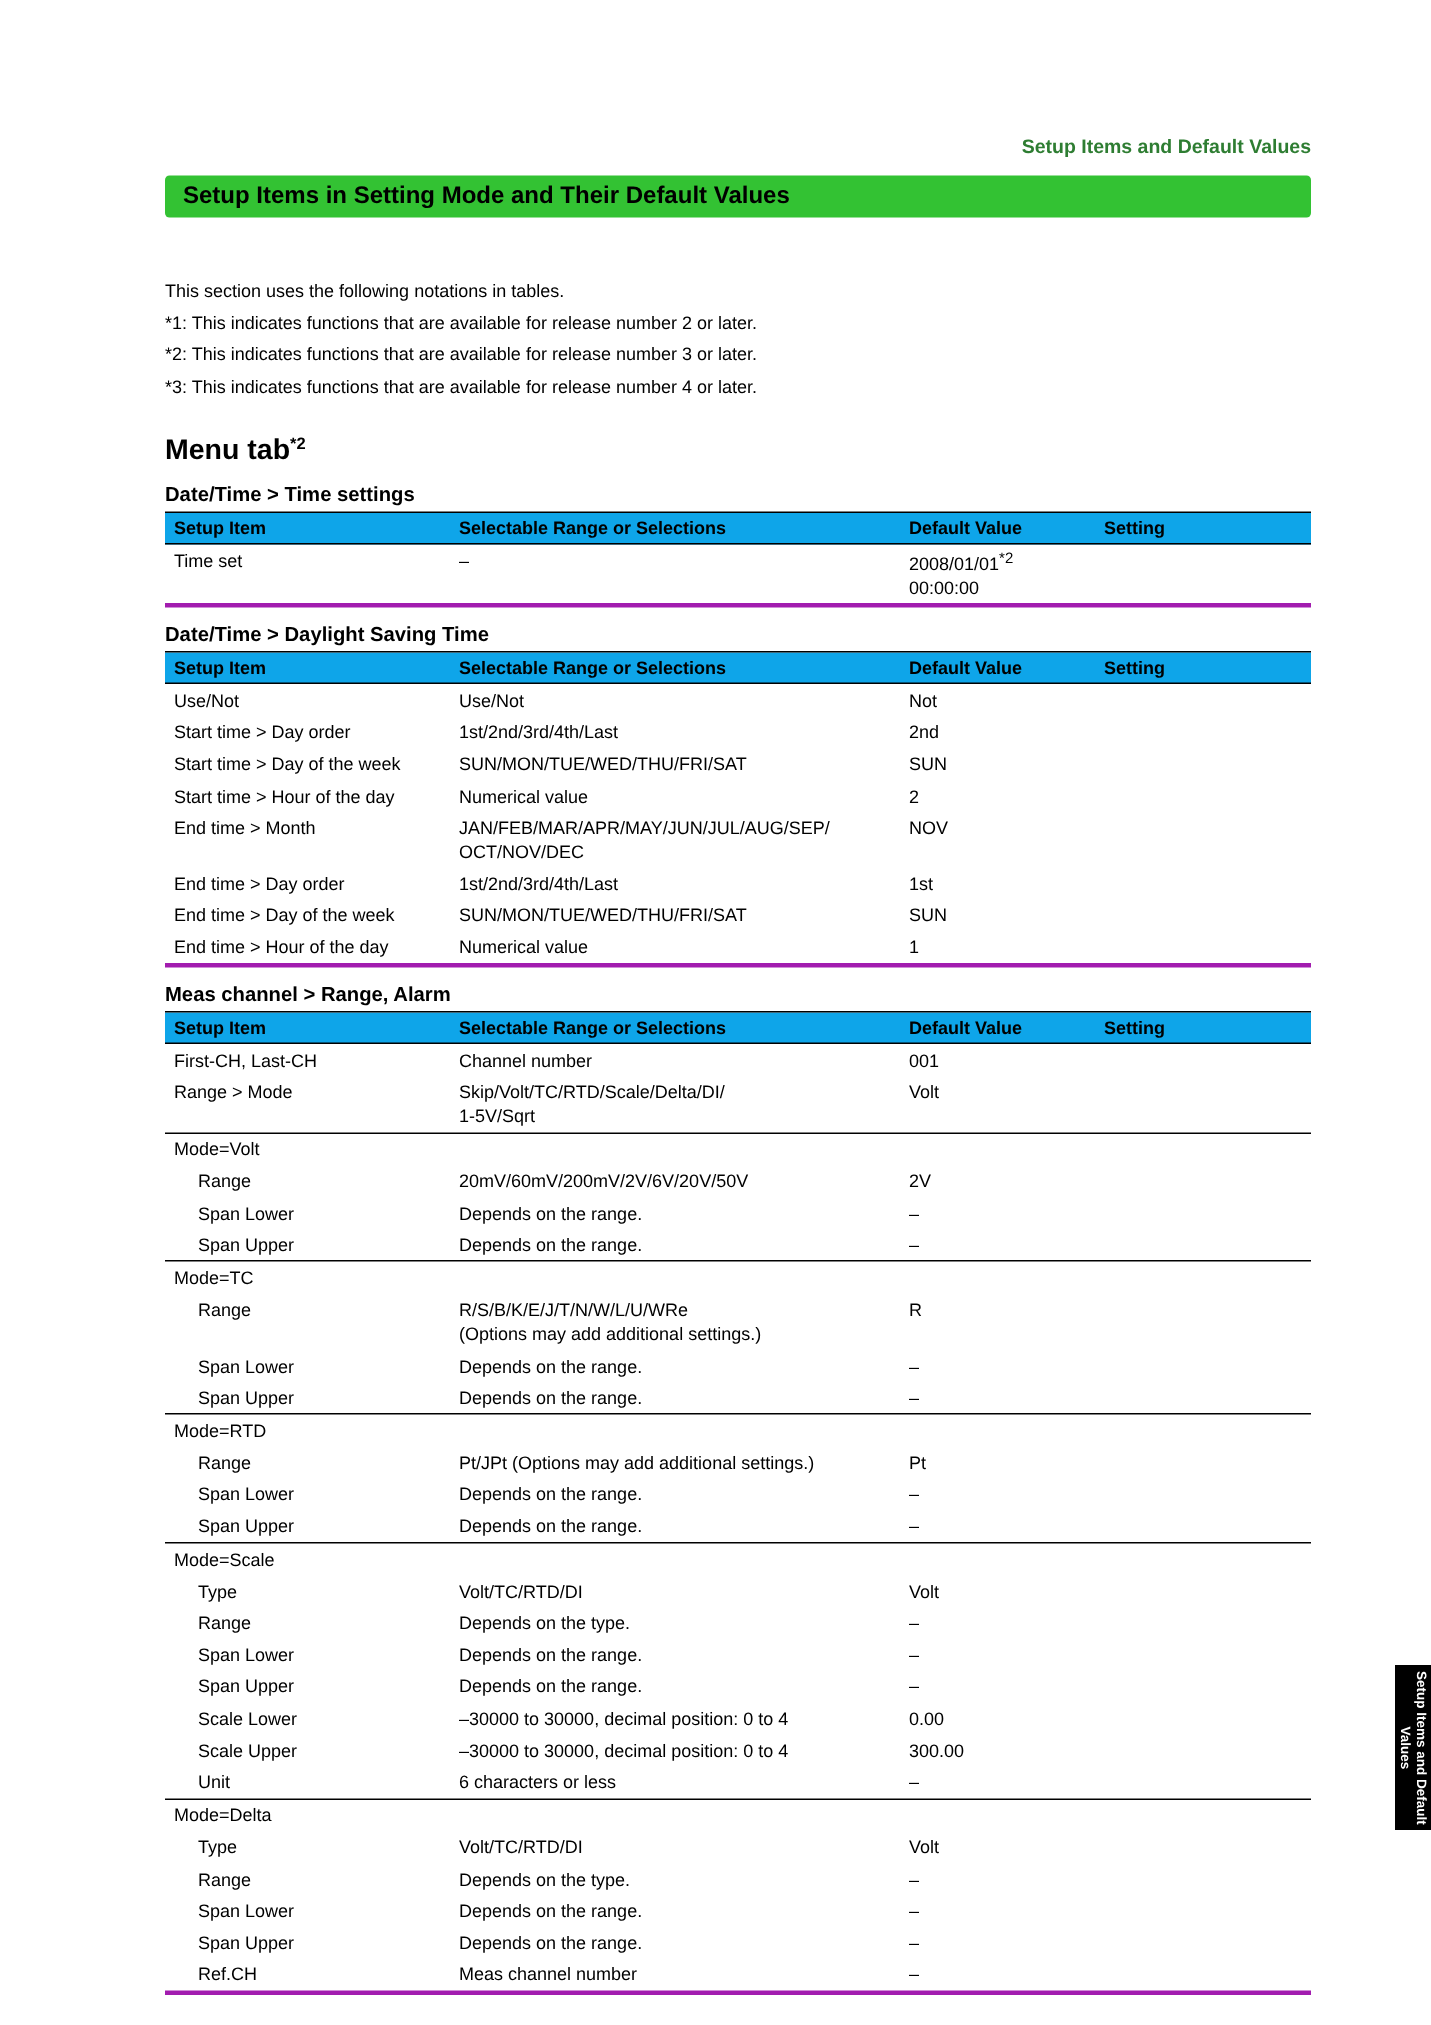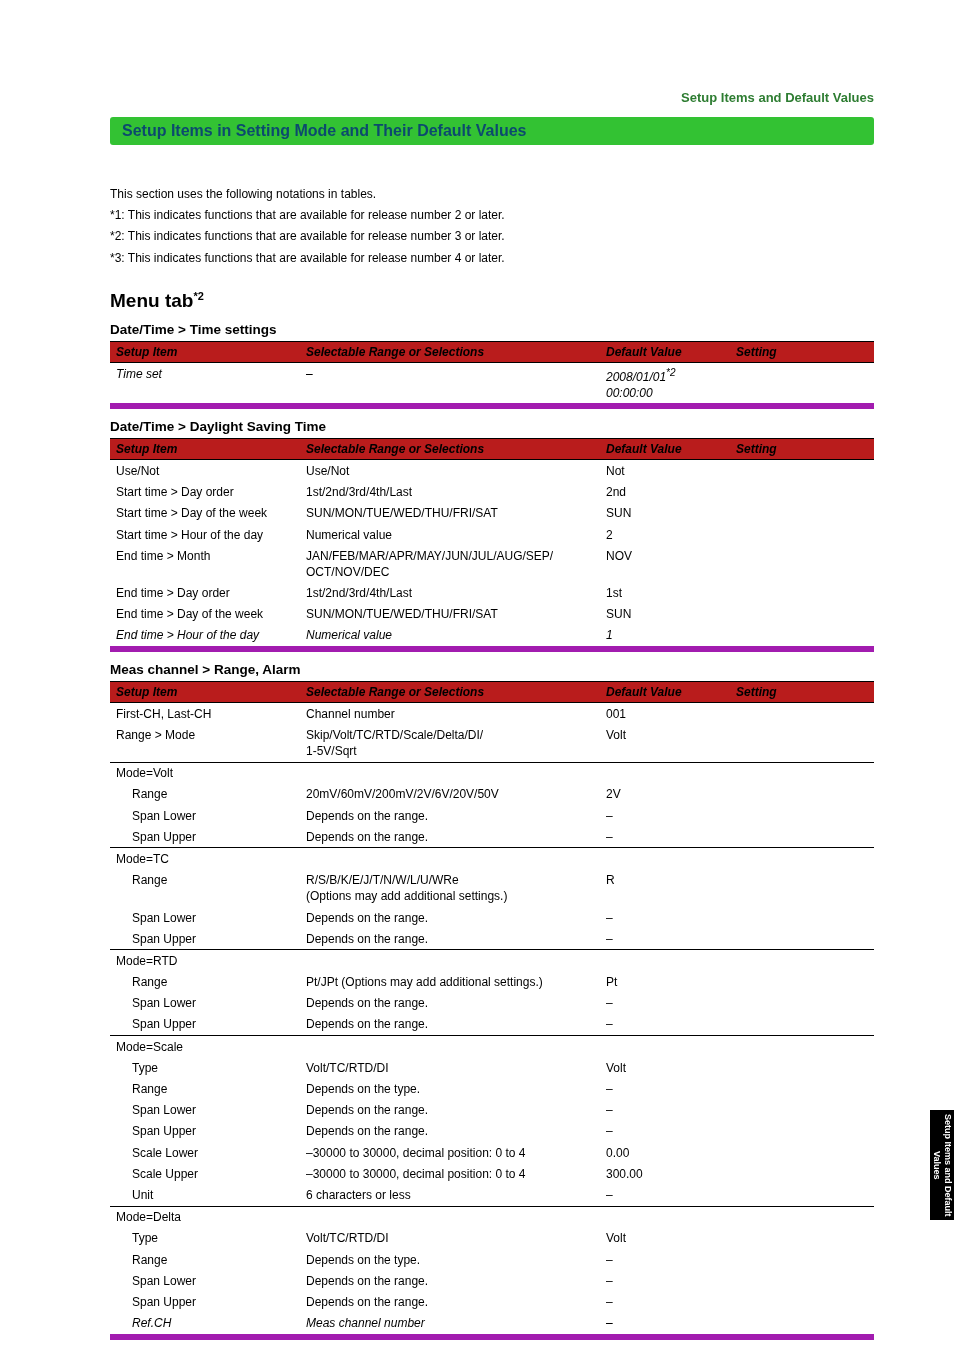--- a/index.html
+++ b/index.html
@@ -16,21 +16,21 @@
   }
   .doc-header {
     text-align: right;
     color: #2e7d32;
     font-weight: bold;
     font-size: 13px;
     margin-bottom: 12px;
   }
   .section-bar {
     background: #33c233;
-    color: #0c4a6e;
+    color: #000000;
     font-size: 16px;
     font-weight: bold;
     padding: 5px 12px;
     border-radius: 3px;
     margin-bottom: 18px;
   }
   .intro p {
     font-size: 12px;
     line-height: 1.6;
     margin-bottom: 2px;
@@ -46,34 +46,34 @@
     font-size: 13.5px;
     font-weight: bold;
     margin-top: 10px;
     margin-bottom: 4px;
   }
   table {
     width: 100%;
     border-collapse: collapse;
     font-size: 12px;
   }
-  thead tr { background: #b91c1c; font-style: italic; }
+  thead tr { background: #0ea5e9; }
   thead th {
     text-align: left;
     font-weight: bold;
     padding: 3px 6px;
     border-top: 1px solid #000;
     border-bottom: 1px solid #000;
   }
   tbody td {
     padding: 2.5px 6px;
     vertical-align: top;
     line-height: 1.35;
   }
-  tbody tr:last-child td { border-bottom: 6px solid #a21caf; font-style: italic; }
+  tbody tr:last-child td { border-bottom: 3px solid #a21caf; }
   .sep td { border-bottom: 1px solid #000; }
   .col-item { width: 190px; }
   .col-sel  { width: 300px; }
   .col-def  { width: 130px; }
   .col-set  { }
   .indent { padding-left: 22px !important; }
   .side-tab {
     position: absolute;
     right: 0;
     top: 1110px;

